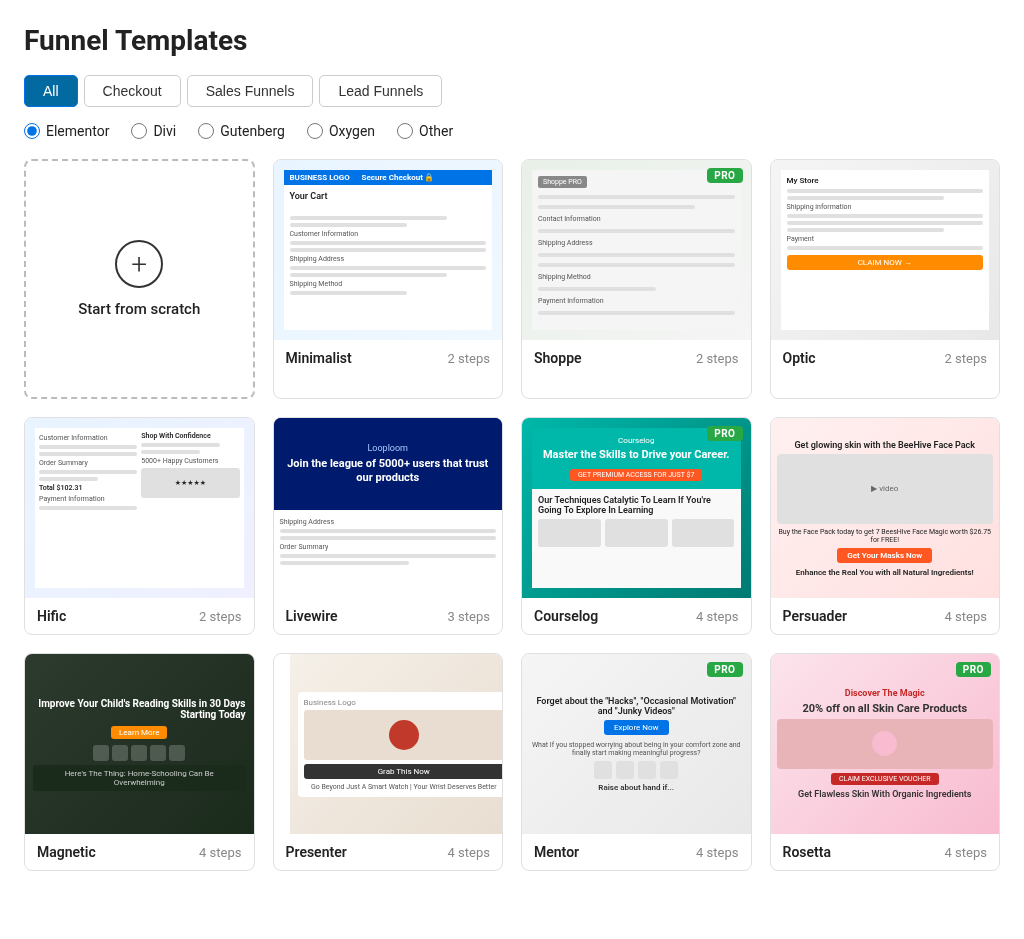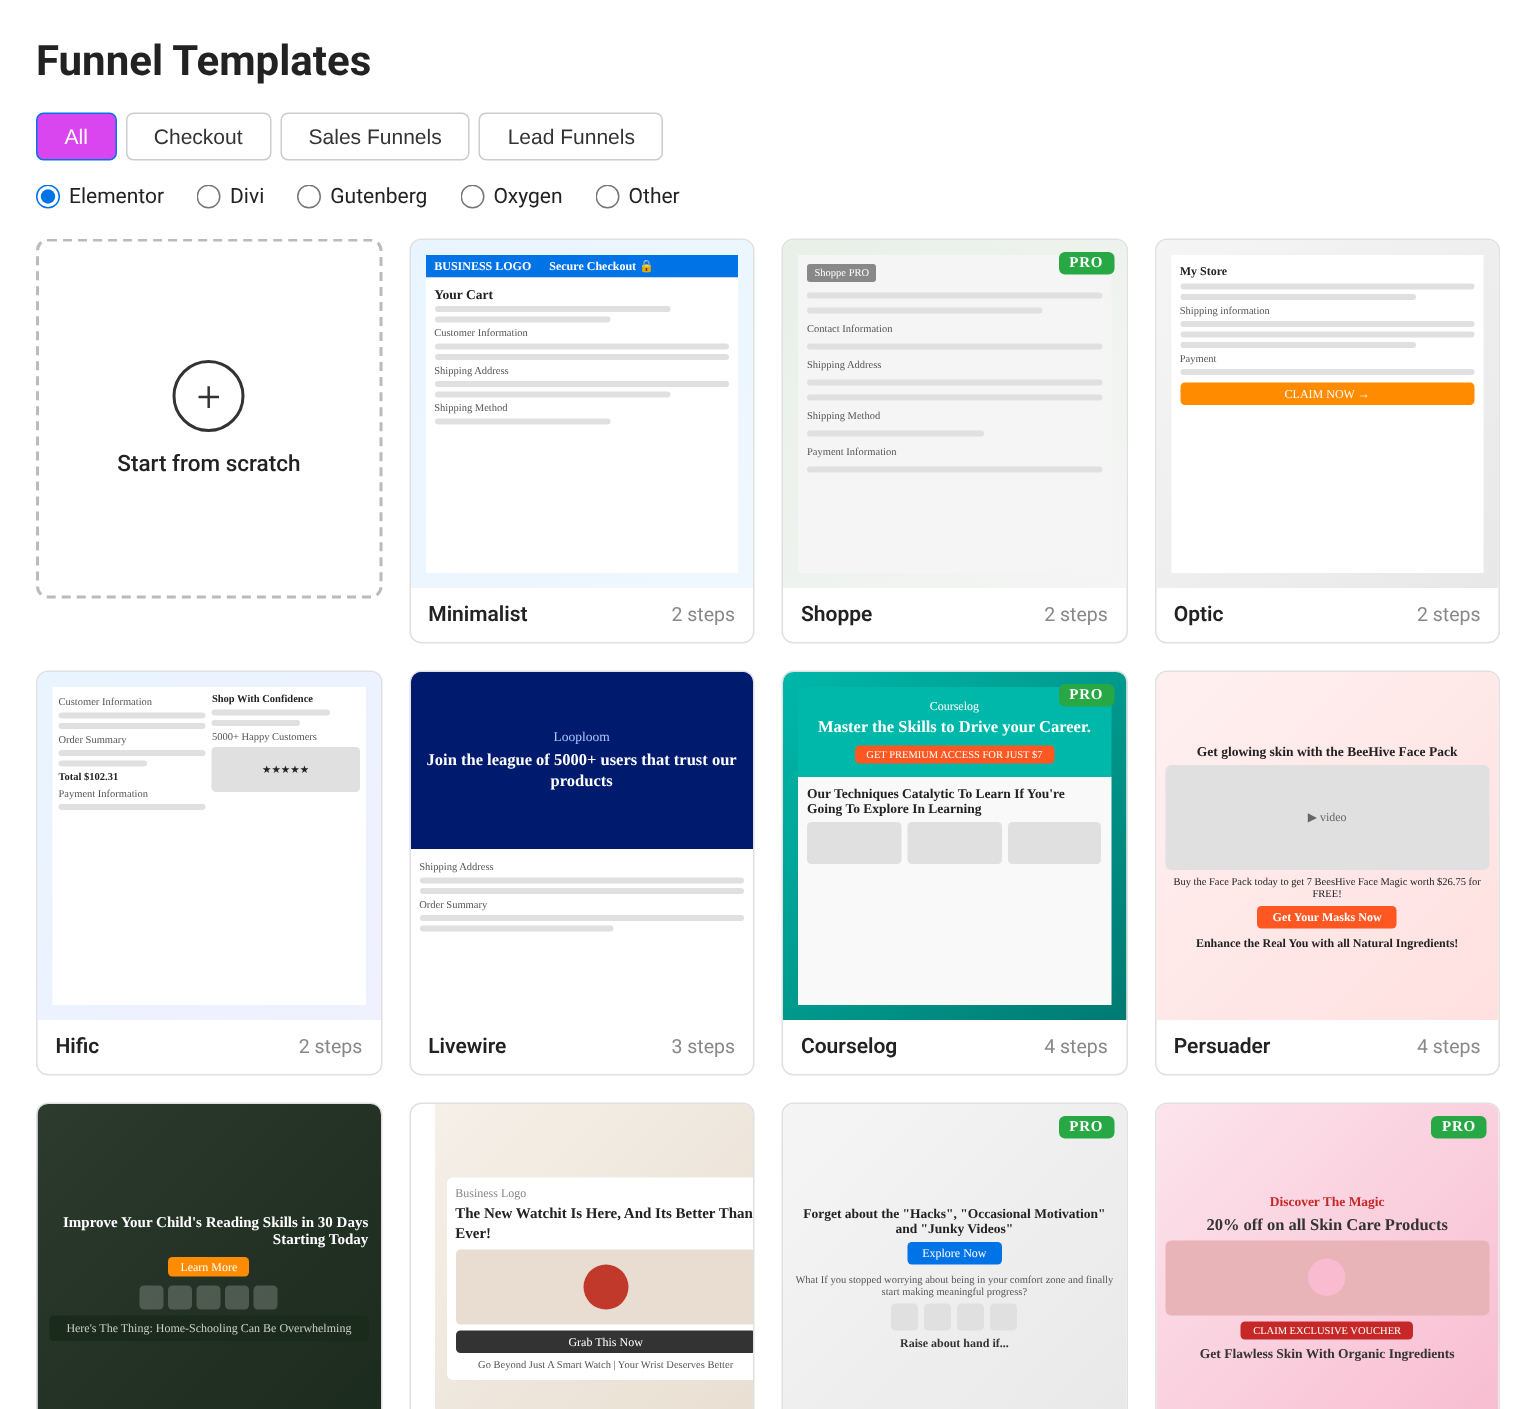--- a/index.html
+++ b/index.html
@@ -22,21 +22,21 @@
     .tab-btn {
       padding: 7px 18px;
       border-radius: 5px;
       border: 1px solid #ccc;
       background: #fff;
       font-size: 14px;
       cursor: pointer;
       color: #333;
     }
     .tab-btn.active {
-      background: #d946ef;
+      background: #0369a1;
       color: #fff;
       border-color: #0073e6;
     }
     .radio-group {
       display: flex;
       gap: 22px;
       margin-bottom: 20px;
       align-items: center;
     }
     .radio-item {
@@ -58,25 +58,24 @@
     }
     .card {
       border: 1px solid #e0e0e0;
       border-radius: 8px;
       overflow: hidden;
       background: #fff;
       cursor: pointer;
     }
     .card-thumb {
       width: 100%;
-      height: 232px;
+      height: 180px;
       overflow: hidden;
       position: relative;
       background: #f5f5f5;
-      font-family: Liberation Serif, serif;
     }
     .card-footer {
       padding: 10px 12px;
       display: flex;
       justify-content: space-between;
       align-items: center;
       font-size: 14px;
     }
     .card-name {
       font-weight: 600;
@@ -196,21 +195,21 @@
   <div class="scratch-card">
     <div class="scratch-icon">+</div>
     <span class="scratch-label">Start from scratch</span>
   </div>
 
   <div class="card">
     <div class="card-thumb tmpl-minimalist">
       <div class="tmpl-inner">
         <div style="background:#0073e6;color:#fff;width:100%;padding:3px 6px;font-size:8px;font-weight:700;">BUSINESS LOGO &nbsp;&nbsp;&nbsp;&nbsp; Secure Checkout 🔒</div>
         <div style="background:#fff;flex:1;width:100%;padding:6px;">
-          <div style="font-size:9px;font-weight:600;margin-bottom:3px;">Your Cart</div>
+          <div style="font-size:9px;font-weight:600;margin-bottom:15px;">Your Cart</div>
           <div class="tmpl-line med"></div>
           <div class="tmpl-line short"></div>
           <div style="font-size:7px;color:#555;margin:3px 0;">Customer Information</div>
           <div class="tmpl-line full"></div>
           <div class="tmpl-line full"></div>
           <div style="font-size:7px;color:#555;margin:3px 0;">Shipping Address</div>
           <div class="tmpl-line full"></div>
           <div class="tmpl-line med"></div>
           <div style="font-size:7px;color:#555;margin:3px 0;">Shipping Method</div>
           <div class="tmpl-line short"></div>
@@ -390,21 +389,20 @@
       <span class="card-name">Magnetic</span>
       <span class="card-steps">4 steps</span>
     </div>
   </div>
 
   <div class="card">
     <div class="card-thumb tmpl-presenter">
       <div class="tmpl-inner" style="padding:8px;">
         <div style="background:#fff;width:100%;padding:6px;border-radius:4px;">
           <div style="font-size:8px;color:#888;margin-bottom:3px;">Business Logo</div>
-          <div style="font-size:10px;font-weight:700;line-height:1.3;margin-bottom:4px;">The New Watchit Is Here, And Its Better Than Ever!</div>
           <div style="background:#e8ddd0;height:50px;border-radius:3px;display:flex;align-items:center;justify-content:center;margin-bottom:4px;">
             <div style="background:#c0392b;width:30px;height:30px;border-radius:50%;"></div>
           </div>
           <div style="background:#333;color:#fff;padding:3px 8px;border-radius:3px;font-size:8px;text-align:center;">Grab This Now</div>
           <div style="font-size:7px;color:#555;margin-top:4px;text-align:center;">Go Beyond Just A Smart Watch | Your Wrist Deserves Better</div>
         </div>
       </div>
     </div>
     <div class="card-footer">
       <span class="card-name">Presenter</span>

